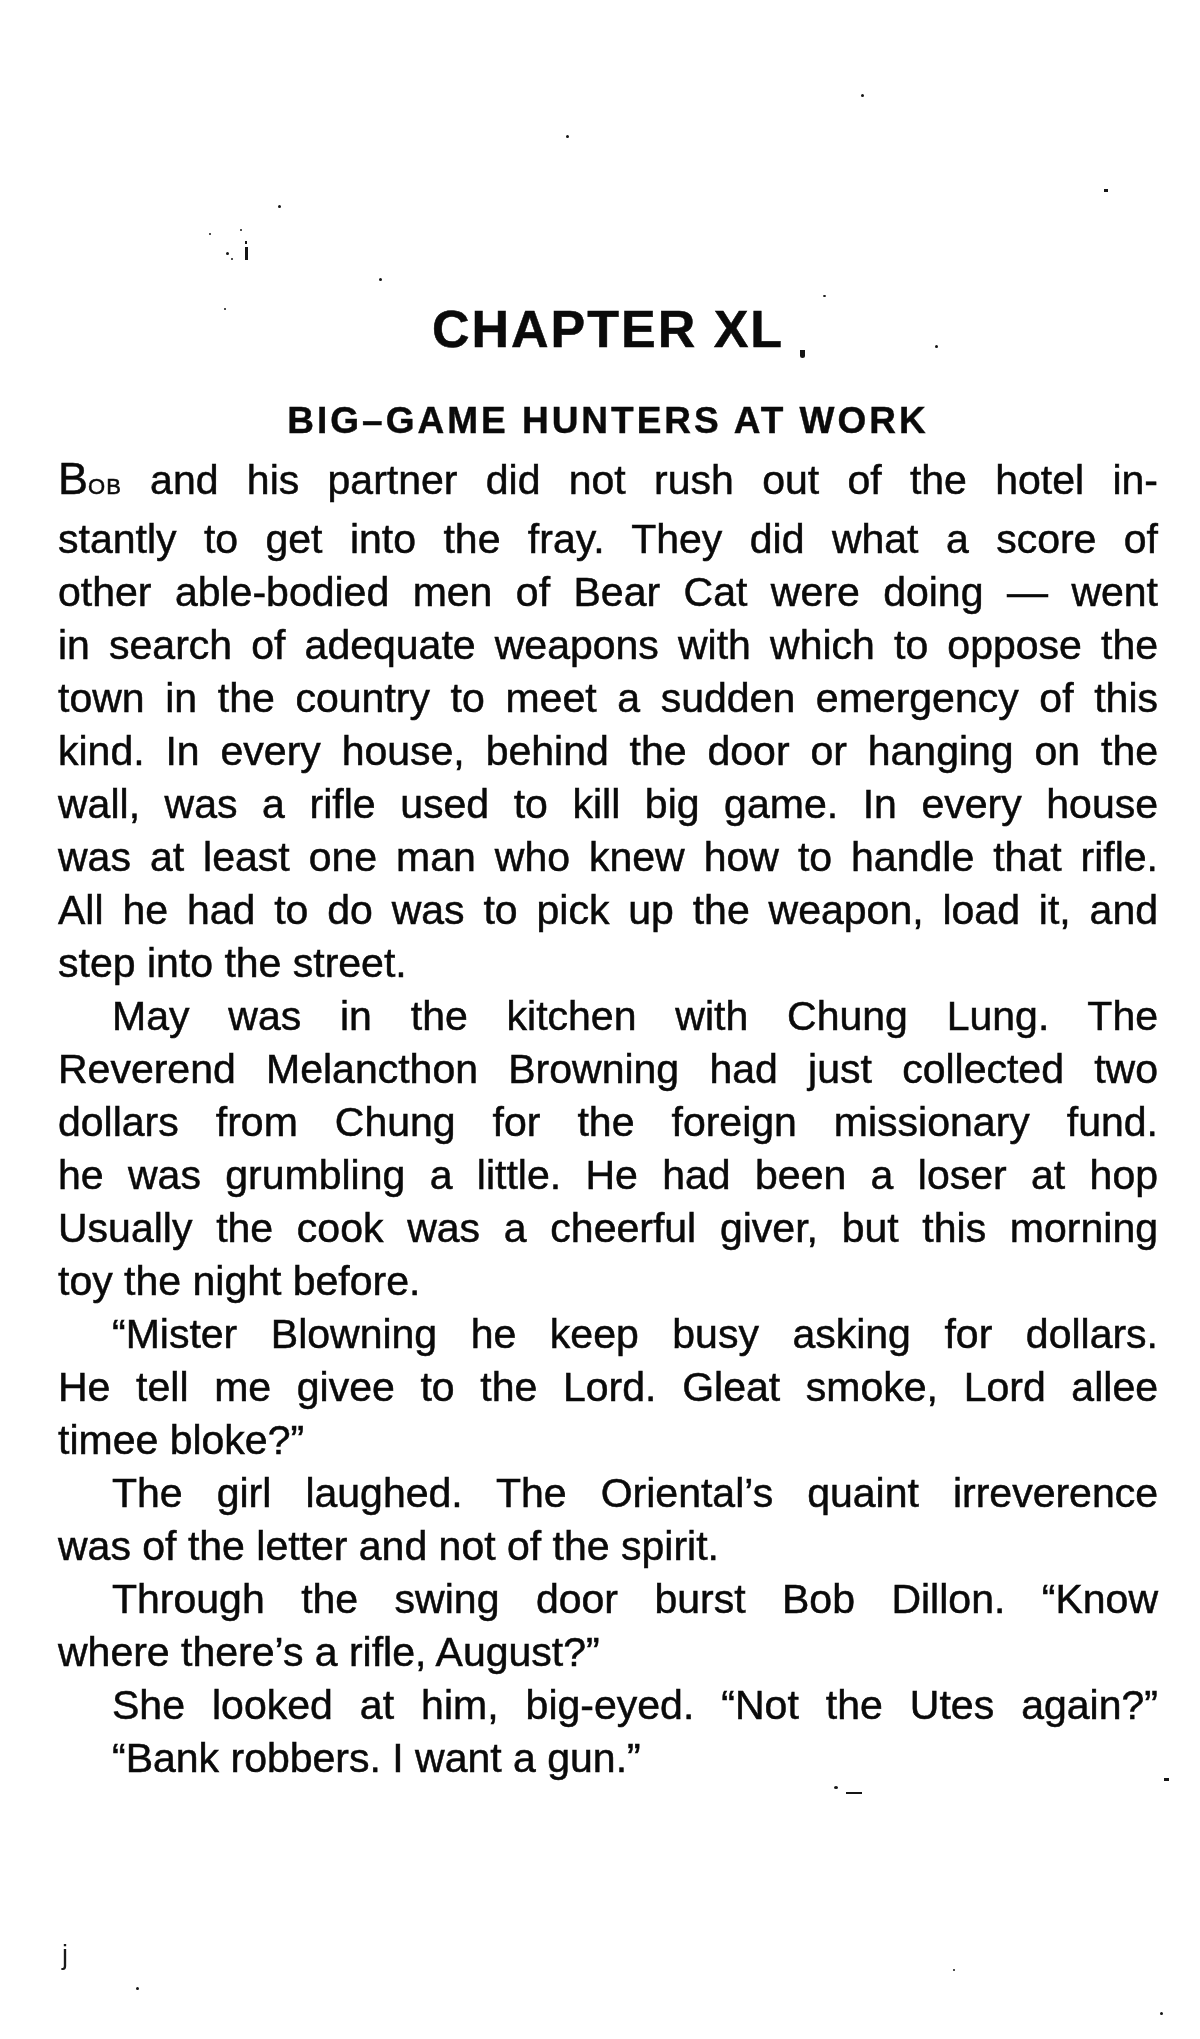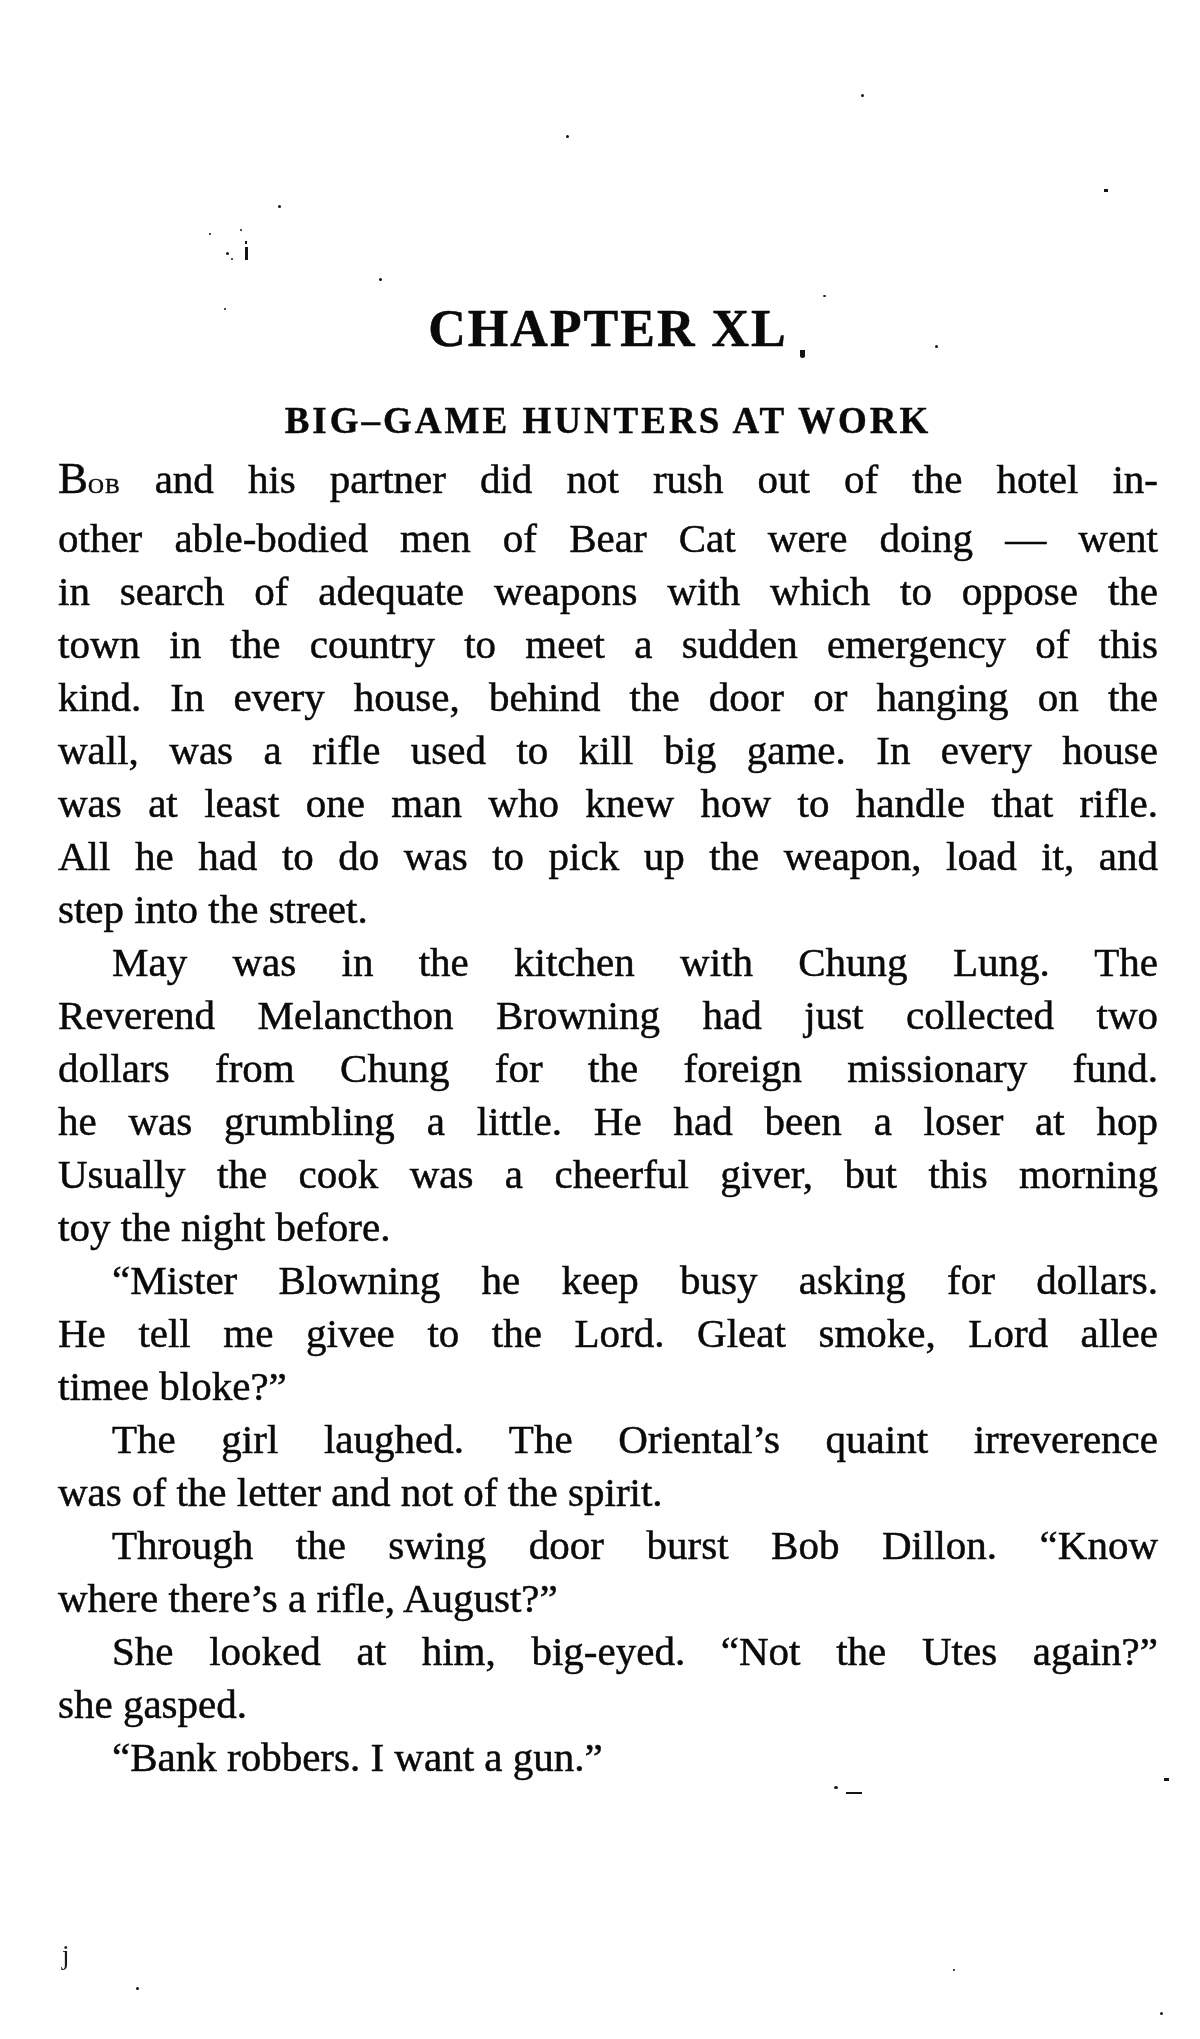--- a/index.html
+++ b/index.html
@@ -2,21 +2,21 @@
 <html><head>
 <meta charset="utf-8">
 <style>
   html, body { margin: 0; padding: 0; background: #ffffff; }
   .page {
     position: relative;
     width: 1200px;
     height: 2039px;
     background: #ffffff;
     overflow: hidden;
-    font-family: Liberation Serif, serif;
+    font-family: Liberation Sans, sans-serif;
     color: #0a0a0a;
   }
   .chapter-title {
     position: absolute;
     top: 303px;
     left: 58px;
     width: 1100px;
     margin: 0;
     text-align: center;
     font-size: 52px;
@@ -76,20 +76,21 @@
 
   <h1 class="chapter-title">CHAPTER XL</h1>
 
   <h2 class="section-title">BIG–GAME HUNTERS AT WORK</h2>
 
   <div class="body-text" id="body-text">
     <div class="line justify">
       <span class="lead-cap">B</span><span class="small-caps">OB</span><span> and his partner did not rush out of the hotel in-</span>
     </div>
 
+  <div class="line justify">stantly to get into the fray. They did what a score of</div>
       <div class="line justify">other able-bodied men of Bear Cat were doing — went</div>
       <div class="line justify">in search of adequate weapons with which to oppose the</div>
       <div class="line justify">town in the country to meet a sudden emergency of this</div>
       <div class="line justify">kind. In every house, behind the door or hanging on the</div>
       <div class="line justify">wall, was a rifle used to kill big game. In every house</div>
       <div class="line justify">was at least one man who knew how to handle that rifle.</div>
       <div class="line justify">All he had to do was to pick up the weapon, load it, and</div>
       <div class="line">step into the street.</div>
       <div class="line justify indent">May was in the kitchen with Chung Lung. The</div>
       <div class="line justify">Reverend Melancthon Browning had just collected two</div>
@@ -98,21 +99,20 @@
       <div class="line justify">Usually the cook was a cheerful giver, but this morning</div>
       <div class="line">toy the night before.</div>
       <div class="line justify indent">“Mister Blowning he keep busy asking for dollars.</div>
       <div class="line justify">He tell me givee to the Lord. Gleat smoke, Lord allee</div>
       <div class="line">timee bloke?”</div>
       <div class="line justify indent">The girl laughed. The Oriental’s quaint irreverence</div>
       <div class="line">was of the letter and not of the spirit.</div>
       <div class="line justify indent">Through the swing door burst Bob Dillon. “Know</div>
       <div class="line">where there’s a rifle, August?”</div>
       <div class="line justify indent">She looked at him, big-eyed. “Not the Utes again?”</div>
-      <div class="line">she gasped.</div>
       <div class="line indent">“Bank robbers. I want a gun.”</div>
     </div>
 
   <div class="speck round" style="left:278px;top:205px;width:3px;height:3px;"></div>
   <div class="speck round" style="left:209px;top:233px;width:2px;height:2px;"></div>
   <div class="speck round" style="left:240px;top:229px;width:2px;height:2px;"></div>
   <div class="speck" style="left:245px;top:241px;width:2px;height:3px;"></div>
   <div class="speck" style="left:245px;top:247px;width:3px;height:13px;"></div>
   <div class="speck round" style="left:226px;top:252px;width:3px;height:3px;"></div>
   <div class="speck round" style="left:231px;top:258px;width:2px;height:2px;"></div>

